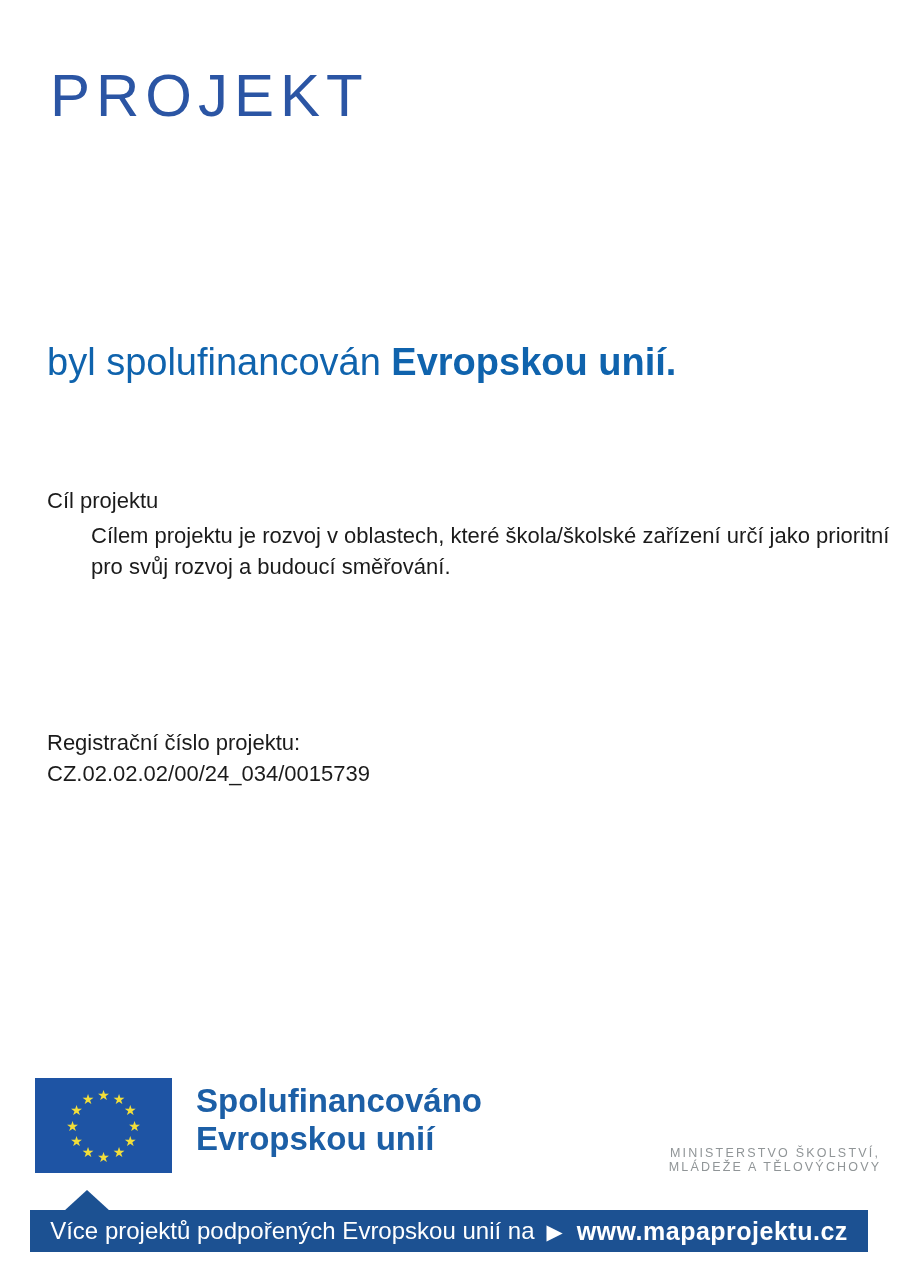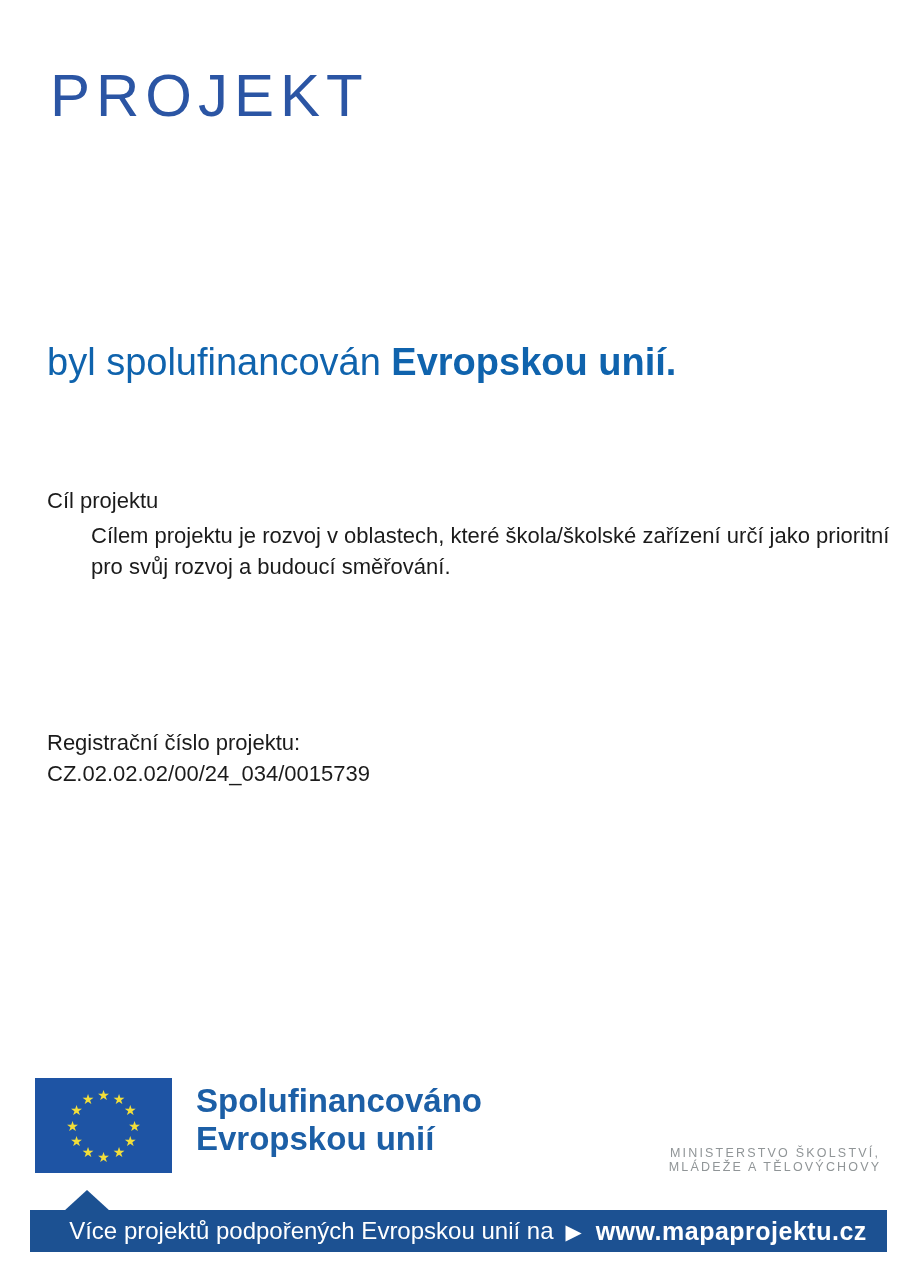--- a/index.html
+++ b/index.html
@@ -104,21 +104,20 @@
     border-left:23px solid transparent;
     border-right:23px solid transparent;
     border-bottom:21px solid var(--footer-bar-blue);
   }
   .footer-bar{
     position:absolute;left:30px;top:1210px;
     width:838px;height:42px;
     background:var(--footer-bar-blue);
     display:flex;align-items:center;justify-content:center;
     color:#fff;
-    padding-left:19px;
   }
   .footer-bar .txt{font-size:24px;}
   .footer-bar .arrow{font-size:21px;margin:0 14px 0 12px;line-height:1;}
   .footer-bar .url{font-size:25px;font-weight:bold;letter-spacing:0.5px;text-align:right;}
 </style>
 </head>
 <body>
 
 <div class="page">
 

